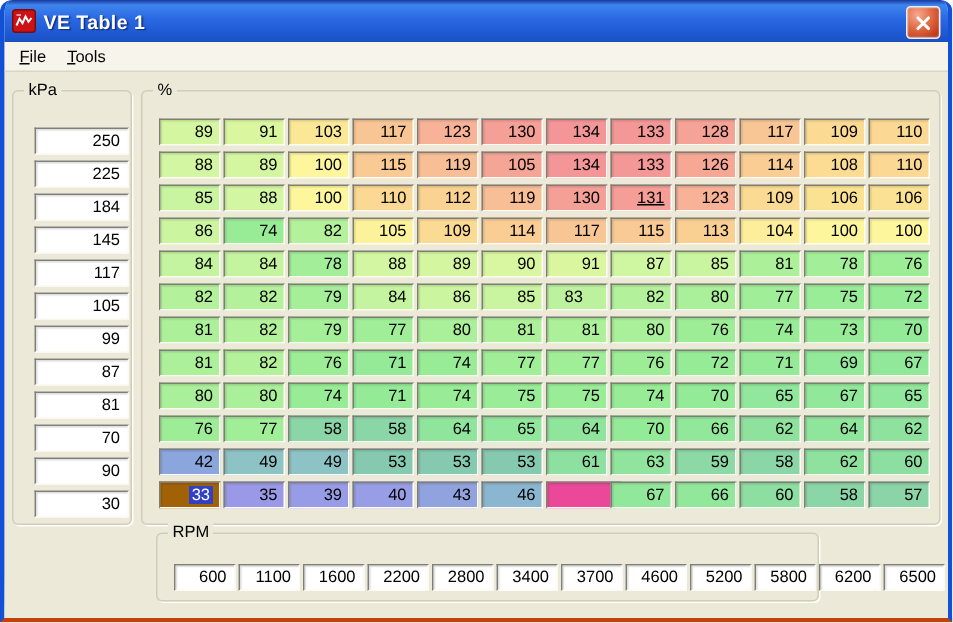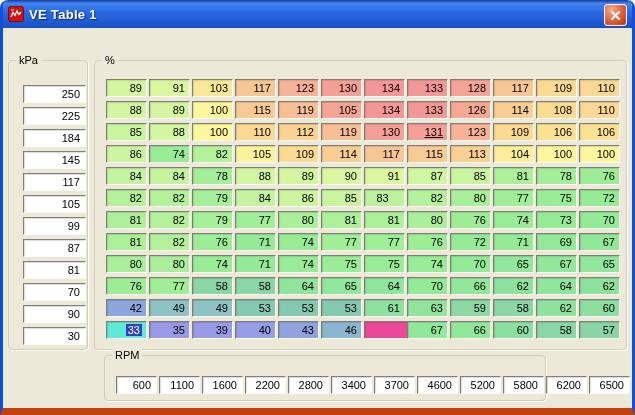--- a/index.html
+++ b/index.html
@@ -1,18 +1,18 @@
 <!DOCTYPE html>
 <html><head>
 <meta charset="utf-8">
 <style>
   html,body{margin:0;padding:0;width:635px;height:415px;overflow:hidden;
     font-family:"Liberation Sans", sans-serif;}
   .window{position:relative;width:635px;height:415px;box-sizing:border-box;
-    border-left:3px solid #1350d8;border-right:3px solid #1350d8;border-bottom:7px solid #c2410c;
+    border-left:3px solid #1350d8;border-right:3px solid #1350d8;border-bottom:3px solid #c2410c;
     background:#ece9d8;border-radius:8px 8px 0 0;overflow:hidden;}
   .titlebar{position:absolute;top:0;left:-3px;right:-3px;height:28px;
     background:linear-gradient(180deg,#17389e 0%,#3e85ee 12%,#2a68e2 45%,#1d58d0 82%,#1a50c2 100%);
     border-radius:8px 8px 0 0;display:flex;align-items:center;padding:0 8px;box-sizing:border-box;}
   .title-icon{width:16px;height:16px;margin-right:5px;flex:0 0 auto;}
   .title-text{color:#fff;font-weight:bold;font-size:13px;letter-spacing:.3px;
     text-shadow:1px 1px 1px rgba(8,22,88,.75);}
   .close-btn{position:absolute;right:8px;top:4px;width:21px;height:20px;border-radius:3px;
     background:radial-gradient(circle at 32% 25%,#f5a98f 0%,#e06b44 45%,#c23a18 85%);
     border:1px solid #f3ece6;box-shadow:inset 0 0 1px #fff;display:flex;align-items:center;justify-content:center;
@@ -58,20 +58,24 @@
       </svg>
     </span>
     <span class="title-text">VE Table 1</span>
     <div class="close-btn">
       <svg width="11" height="11" viewBox="0 0 11 11">
         <path d="M2 2 L9 9 M9 2 L2 9" stroke="#ffffff" stroke-width="2.1" stroke-linecap="round"></path>
       </svg>
     </div>
   </div>
 
+  <div class="menubar">
+      <span class="menu-item"><u>F</u>ile</span>
+      <span class="menu-item"><u>T</u>ools</span>
+    </div>
 
   <div class="client">
 
     <div class="groupbox kpa-group">
       <span class="group-label">kPa</span>
       <div class="kpa-col">
           <div class="fieldbox">250</div>
           <div class="fieldbox">225</div>
           <div class="fieldbox">184</div>
           <div class="fieldbox">145</div>
@@ -214,21 +218,21 @@
           <div class="cell" style="background: rgb(142, 195, 198);">49</div>
           <div class="cell" style="background: rgb(134, 201, 177);">53</div>
           <div class="cell" style="background: rgb(134, 201, 177);">53</div>
           <div class="cell" style="background: rgb(134, 201, 177);">53</div>
           <div class="cell" style="background: rgb(142, 224, 160);">61</div>
           <div class="cell" style="background: rgb(144, 228, 157); text-align: right;">63</div>
           <div class="cell" style="background: rgb(140, 217, 165);">59</div>
           <div class="cell" style="background: rgb(139, 214, 167);">58</div>
           <div class="cell" style="background: rgb(143, 226, 158);">62</div>
           <div class="cell" style="background: rgb(141, 222, 161);">60</div>
-          <div class="cell" style="background: #5eead4;"><span class="sel" style="background: rgb(50, 64, 196);">33</span></div>
+          <div class="cell" style="background: #a16207;"><span class="sel" style="background: rgb(50, 64, 196);">33</span></div>
           <div class="cell" style="background: rgb(154, 153, 232);">35</div>
           <div class="cell" style="background: rgb(152, 156, 230);">39</div>
           <div class="cell" style="background: rgb(151, 158, 229);">40</div>
           <div class="cell" style="background: rgb(144, 163, 222);">43</div>
           <div class="cell" style="background: rgb(139, 182, 209);">46</div>
           <div class="cell" style="background: #ec4899; padding-left: 44px;">52</div>
           <div class="cell" style="background: rgb(146, 232, 154);">67</div>
           <div class="cell" style="background: rgb(145, 232, 155);">66</div>
           <div class="cell" style="background: rgb(141, 222, 161);">60</div>
           <div class="cell" style="background: rgb(139, 214, 167);">58</div>

